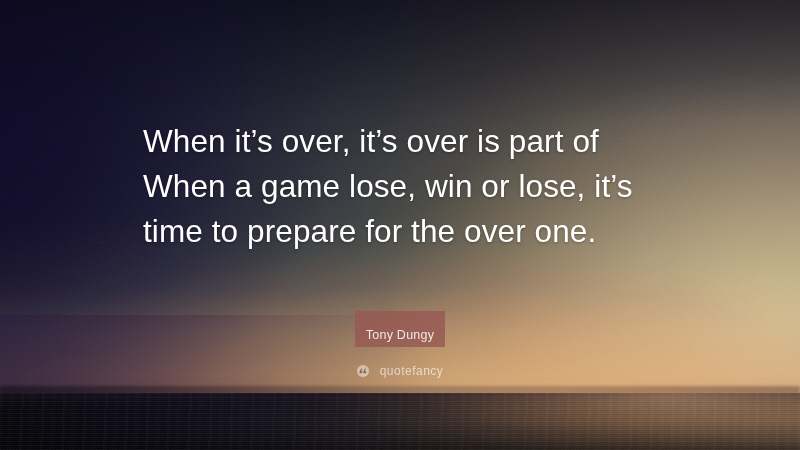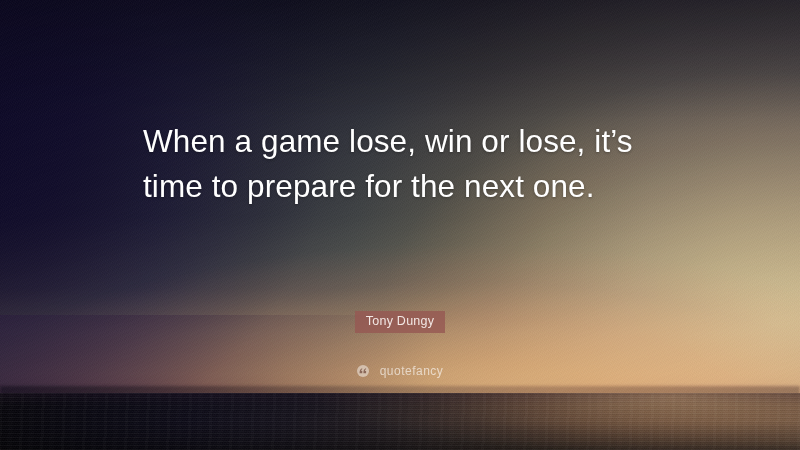--- a/index.html
+++ b/index.html
@@ -217,21 +217,21 @@
   }
 
   .author-wrap {
     position:absolute;
     left:0; right:0;
     top:311px;
     text-align:center;
   }
   .author-badge {
     display:inline-block;
-    padding:4px 11px 5px 11px;
+    padding:18px 11px 5px 11px;
     background:rgba(150,88,82,0.80);
     color:#f2e7e4;
     font-size:12.5px;
     font-weight:400;
     letter-spacing:0.25px;
     line-height:13px;
     font-family:"Liberation Sans", sans-serif;
   }
 
   .watermark {
@@ -286,22 +286,23 @@
       <div class="ocean-waves2"></div>
     </div>
 
     <div class="top-shade"></div>
     <div class="grain"></div>
   </div>
 
   <div class="content">
 
     <div class="quote-block">
+      <div class="quote-line">When it’s over, it’s over is part of</div>
       <div class="quote-line">When a game lose, win or lose, it’s</div>
-      <div class="quote-line">time to prepare for the next one.</div>
+      <div class="quote-line">time to prepare for the over one.</div>
     </div>
 
     <div class="author-wrap">
       <span class="author-badge">Tony Dungy</span>
     </div>
 
     <div class="watermark">
       <span class="wm-logo">
         <svg width="8" height="8" viewBox="0 0 8 8" aria-hidden="true">
           <path d="M0.6 5.3 C0.6 3.3 1.5 1.9 3.0 1.2 L3.4 2.1 C2.6 2.6 2.2 3.2 2.2 3.9 L3.3 3.9 L3.3 6.3 L0.6 6.3 Z

